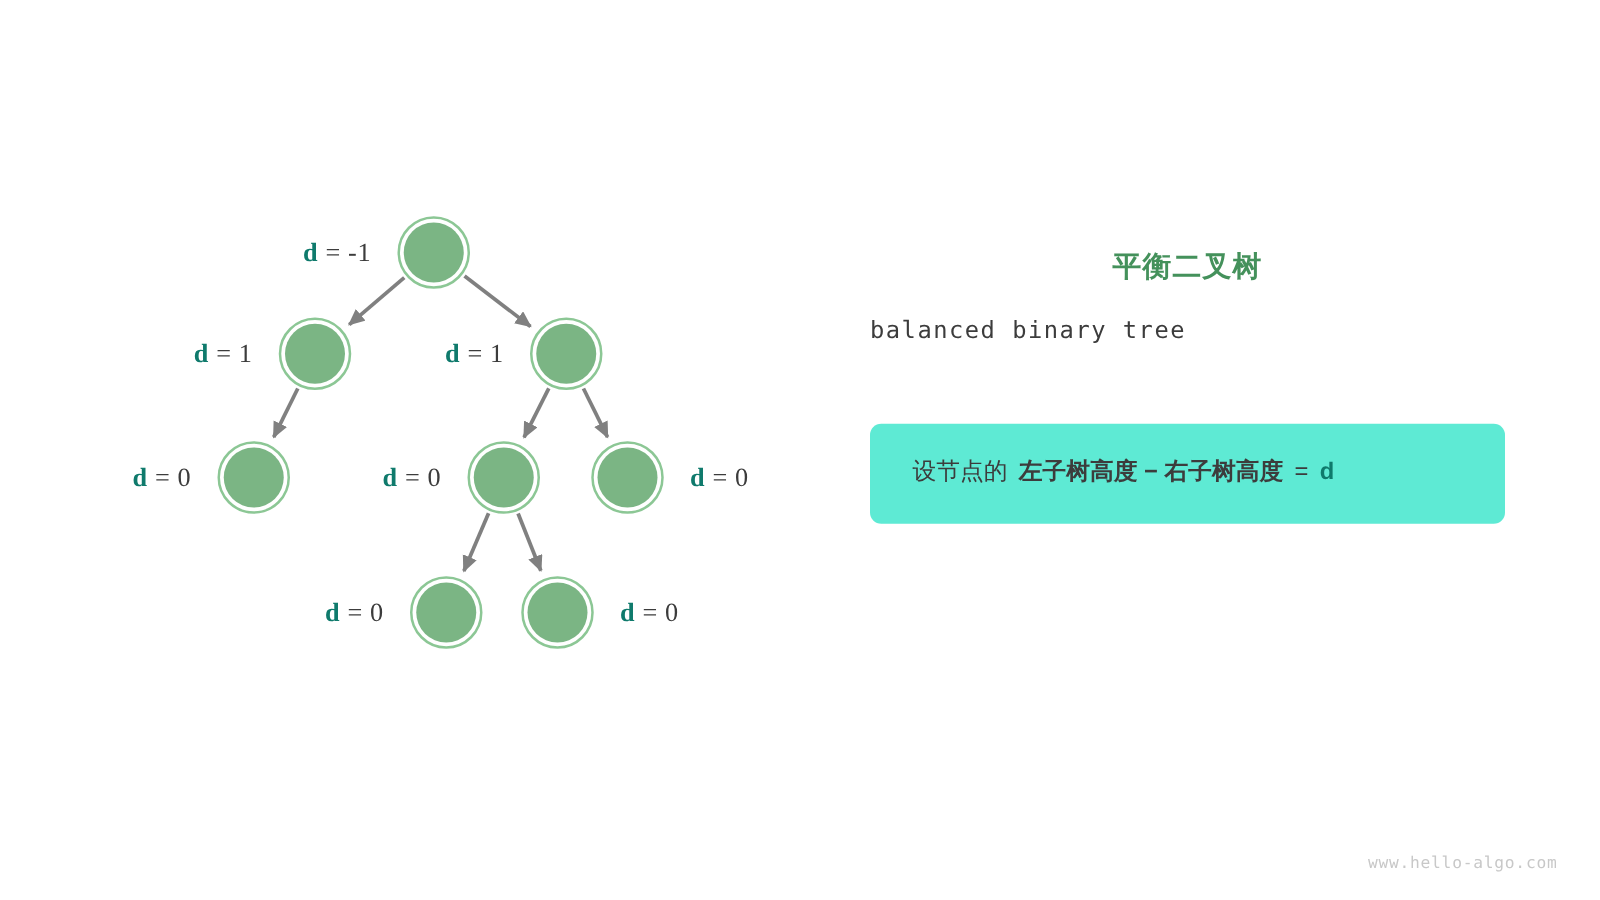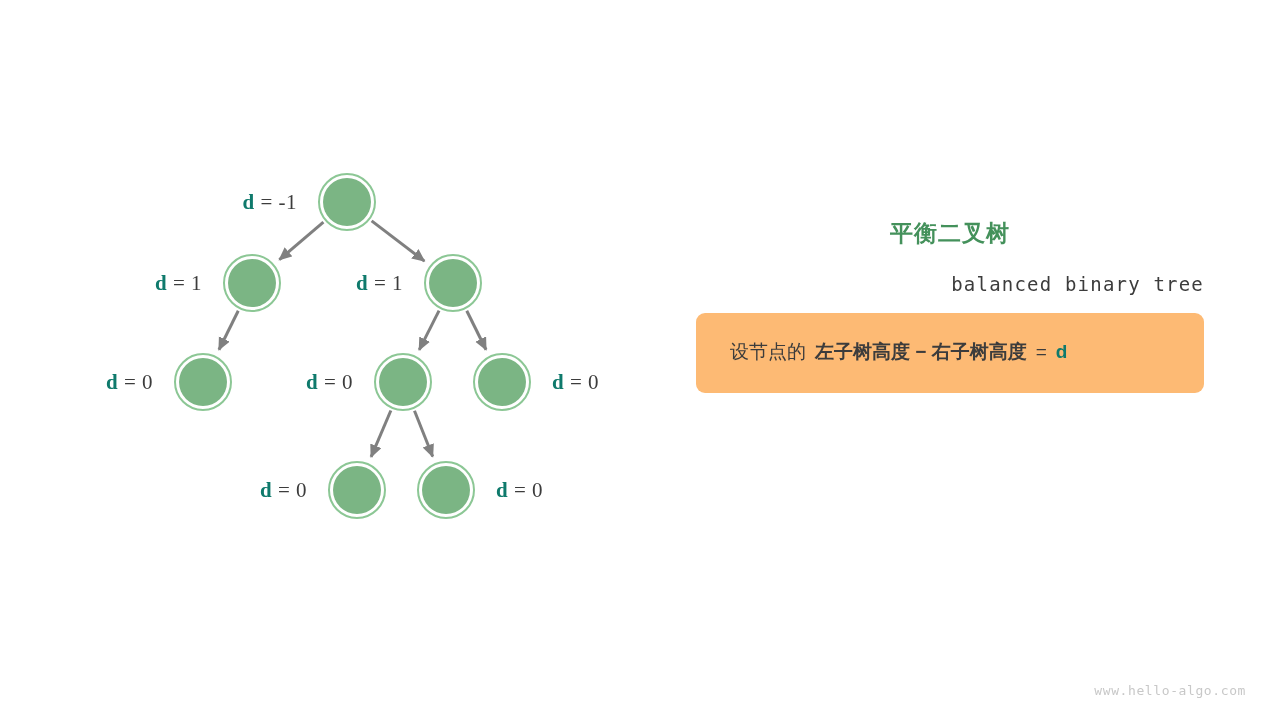--- a/index.html
+++ b/index.html
@@ -43,43 +43,43 @@
   }
   .node-label .dvar {
     color: #0f7a6c;
     font-weight: bold;
   }
 
   
   #info-panel {
     position: absolute;
     left: 696px;
-    top: 218px;
+    top: 198px;
     width: 508px;
   }
   #panel-title {
     text-align: center;
     font-family: "Liberation Sans", sans-serif;
     font-size: 23px;
     font-weight: bold;
     color: #44915b;
     letter-spacing: 1px;
     margin: 0;
   }
   #panel-subtitle {
-    text-align: right;
+    text-align: left;
     font-family: "DejaVu Sans Mono", "Liberation Mono", monospace;
     font-size: 19px;
     color: #3c3c3c;
     letter-spacing: 1.2px;
     margin-top: 24px;
   }
   #definition-box {
-    margin-top: 18px;
-    background: #fdba74;
+    margin-top: 64px;
+    background: #5eead4;
     border-radius: 9px;
     padding: 22px 34px 24px 34px;
     box-sizing: border-box;
   }
   .def-line {
     font-family: "Liberation Sans", sans-serif;
     font-size: 19px;
     color: #3c3c3c;
     line-height: 34px;
     white-space: nowrap;

